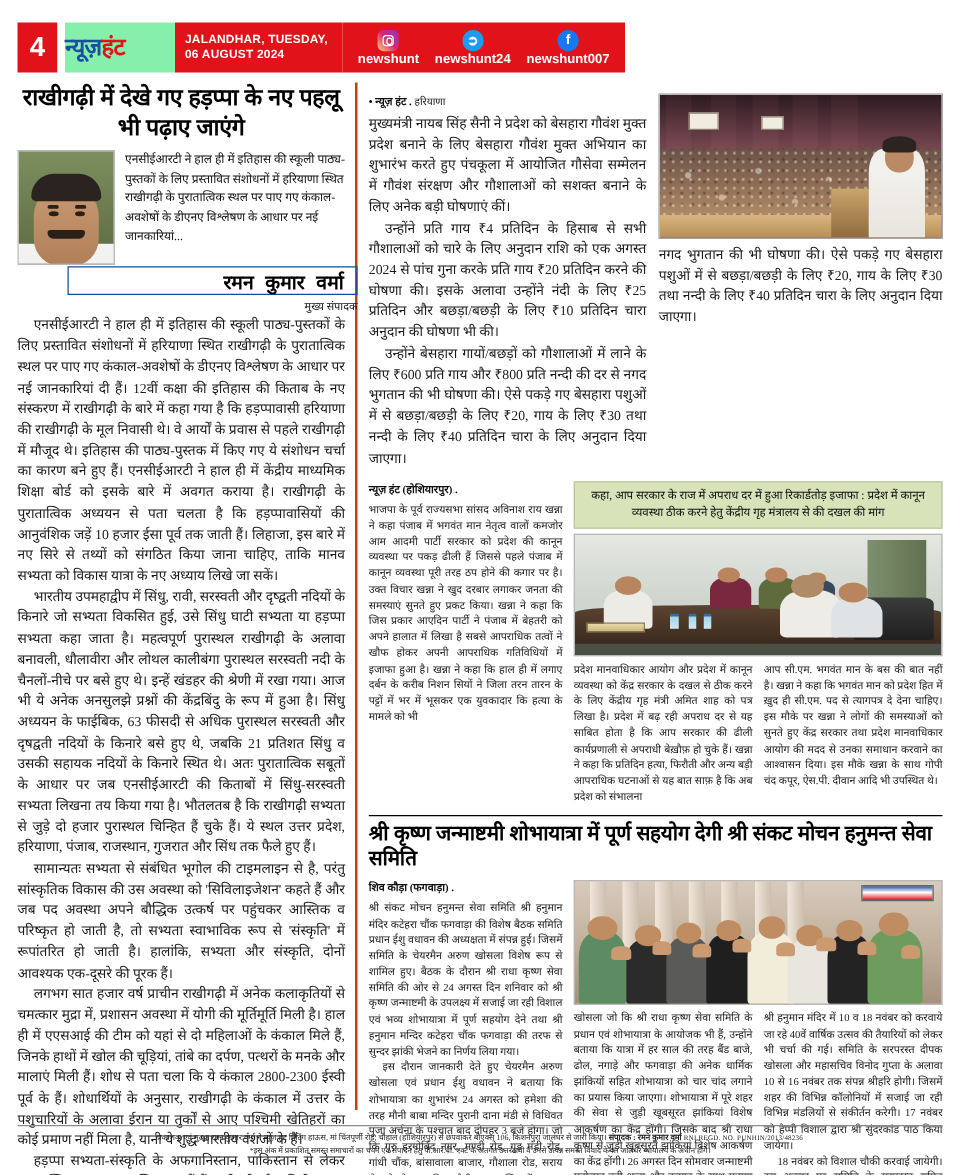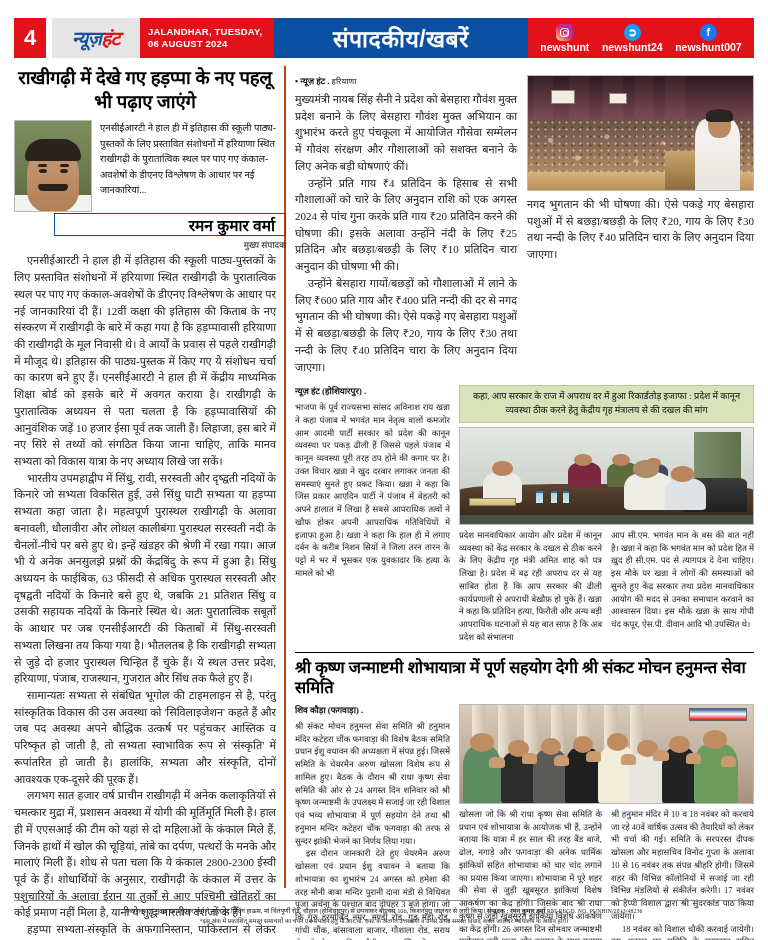--- a/index.html
+++ b/index.html
@@ -41,26 +41,24 @@
     justify-content: center;
     font-family: "Liberation Sans", sans-serif;
     font-size: 22px;
     font-weight: bold;
   }
 
   .mh-gap { width: 6px; background: #ffffff; }
 
   .mh-logo {
     width: 88px;
-    background: #e5e5e5;
+    background: #86efac;
     display: flex;
     align-items: center;
-    justify-content: center;
     position: relative;
-    font-style: italic;
   }
   .mh-logo-txt {
     font-family: "Liberation Sans", sans-serif;
     font-size: 19px;
     font-weight: bold;
     letter-spacing: -0.5px;
     line-height: 1;
     white-space: nowrap;
   }
   .mh-logo-blue { color: #1b4fa0; }
@@ -287,21 +285,21 @@
     left: 40px; top: 93px;
     width: 232px;
     height: 23px;
     border: 1.6px solid #0b4fa2;
     display: flex;
     align-items: center;
     justify-content: flex-end;
     padding-right: 10px;
   }
   .editor-name {
-    font-family: Liberation Sans, sans-serif;
+    font-family: Liberation Mono, monospace;
     font-weight: bold;
     font-size: 15.5px;
     color: #000;
     text-align: right;
   }
   .editor-role {
     position: absolute;
     left: 0; top: 119px;
     width: 272px;
     text-align: right;
@@ -492,21 +490,20 @@
       <span class="mh-logo-txt">
         <span class="mh-logo-blue">न्यूज़</span><span class="mh-logo-red">हंट</span>
       </span>
     </div>
 
     <div class="mh-date">
       <span>JALANDHAR, TUESDAY,</span>
       <span>06 AUGUST 2024</span>
     </div>
 
-    <div class="mh-section">संपादकीय/खबरें</div>
 
     <div class="mh-social">
       <div class="soc">
         <span class="soc-ico soc-ig">
             <span class="soc-ig-inner"></span>
           </span>
         <span class="soc-lbl">newshunt</span>
       </div>
       <div class="soc">
         <span class="soc-ico soc-tw">➲</span>
@@ -559,21 +556,21 @@
         <div style="display:flex; gap:10px; margin-top:9px;">
           <div style="width:222px;">
             <div class="byline">
               <span class="dot">•</span>
               <span>न्यूज़ हंट</span>
               <span class="dot">.</span>
               <span class="loc">हरियाणा</span>
             </div>
             <p class="body-txt noind">मुख्यमंत्री नायब सिंह सैनी ने प्रदेश को बेसहारा गौवंश मुक्त प्रदेश बनाने के लिए बेसहारा गौवंश मुक्त अभियान का शुभारंभ करते हुए पंचकूला में आयोजित गौसेवा सम्मेलन में गौवंश संरक्षण और गौशालाओं को सशक्त बनाने के लिए अनेक बड़ी घोषणाएं कीं।</p>
             <p class="body-txt">उन्होंने प्रति गाय ₹4 प्रतिदिन के हिसाब से सभी गौशालाओं को चारे के लिए अनुदान राशि को एक अगस्त 2024 से पांच गुना करके प्रति गाय ₹20 प्रतिदिन करने की घोषणा की। इसके अलावा उन्होंने नंदी के लिए ₹25 प्रतिदिन और बछड़ा/बछड़ी के लिए ₹10 प्रतिदिन चारा अनुदान की घोषणा भी की।</p>
-            <p class="body-txt">उन्होंने बेसहारा गायों/बछड़ों को गौशालाओं में लाने के लिए ₹600 प्रति गाय और ₹400 प्रति नन्दी की दर से नगद भुगतान की भी घोषणा की। ऐसे पकड़े गए बेसहारा पशुओं में से बछड़ा/बछड़ी के लिए ₹20, गाय के लिए ₹30 तथा नन्दी के लिए ₹40 प्रतिदिन चारा के लिए अनुदान दिया जाएगा।</p>
+            <p class="body-txt">उन्होंने बेसहारा गायों/बछड़ों को गौशालाओं में लाने के लिए ₹600 प्रति गाय और ₹800 प्रति नन्दी की दर से नगद भुगतान की भी घोषणा की। ऐसे पकड़े गए बेसहारा पशुओं में से बछड़ा/बछड़ी के लिए ₹20, गाय के लिए ₹30 तथा नन्दी के लिए ₹40 प्रतिदिन चारा के लिए अनुदान दिया जाएगा।</p>
           </div>
 
           <div style="width:227px;">
             <div class="photo hall" style="width:227px; height:116px;">
               <div class="ceiling"></div>
               <div class="drape" style="left:2%;"></div>
               <div class="drape" style="left:18%;"></div>
               <div class="drape" style="left:33%;"></div>
               <div class="drape" style="left:47%;"></div>
               <div class="drape" style="left:61%;"></div>

